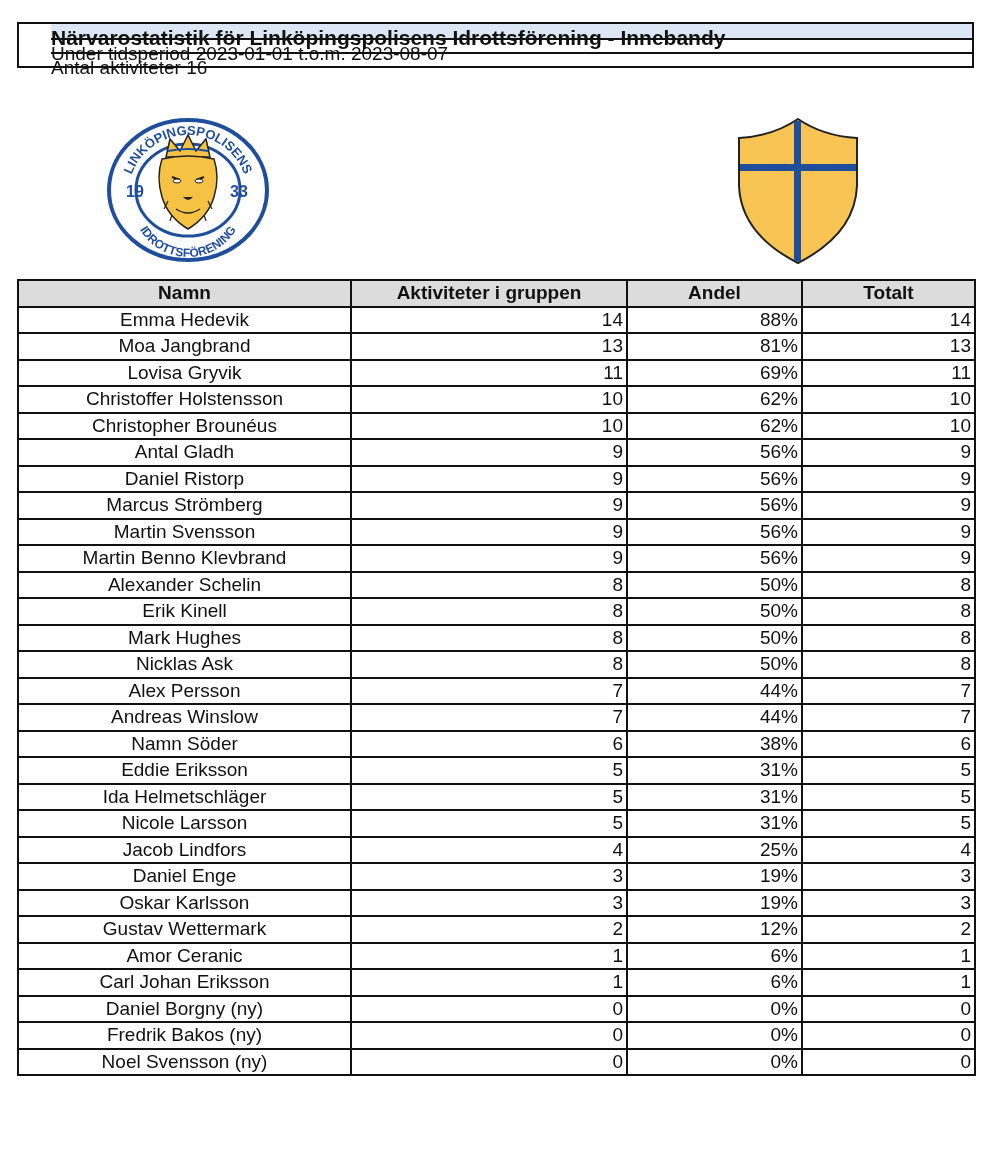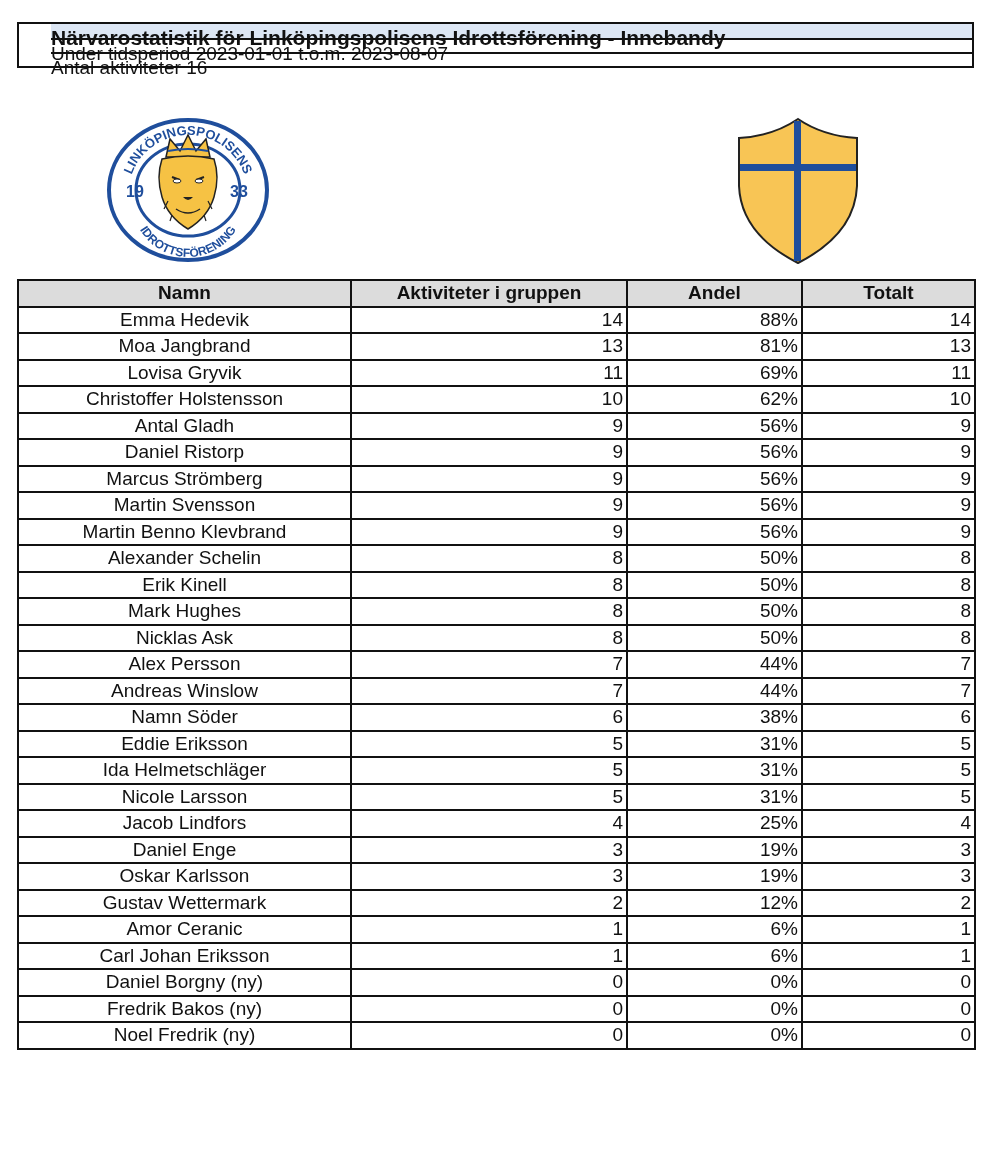--- a/index.html
+++ b/index.html
@@ -94,20 +94,26 @@
         <td class="num">69%</td>
         <td class="num">11</td>
       </tr>
       <tr>
         <td class="name">Christoffer Holstensson</td>
         <td class="num">10</td>
         <td class="num">62%</td>
         <td class="num">10</td>
       </tr>
       <tr>
+        <td class="name">Christopher Brounéus</td>
+        <td class="num">10</td>
+        <td class="num">62%</td>
+        <td class="num">10</td>
+      </tr>
+      <tr>
         <td class="name">Antal Gladh</td>
         <td class="num">9</td>
         <td class="num">56%</td>
         <td class="num">9</td>
       </tr>
       <tr>
         <td class="name">Daniel Ristorp</td>
         <td class="num">9</td>
         <td class="num">56%</td>
         <td class="num">9</td>
@@ -232,19 +238,19 @@
         <td class="num">0%</td>
         <td class="num">0</td>
       </tr>
       <tr>
         <td class="name">Fredrik Bakos (ny)</td>
         <td class="num">0</td>
         <td class="num">0%</td>
         <td class="num">0</td>
       </tr>
       <tr>
-        <td class="name">Noel Fredrik (ny)</td>
+        <td class="name">Noel Svensson (ny)</td>
         <td class="num">0</td>
         <td class="num">0%</td>
         <td class="num">0</td>
       </tr>
     </tbody>
 </table>
 
 </body></html>

